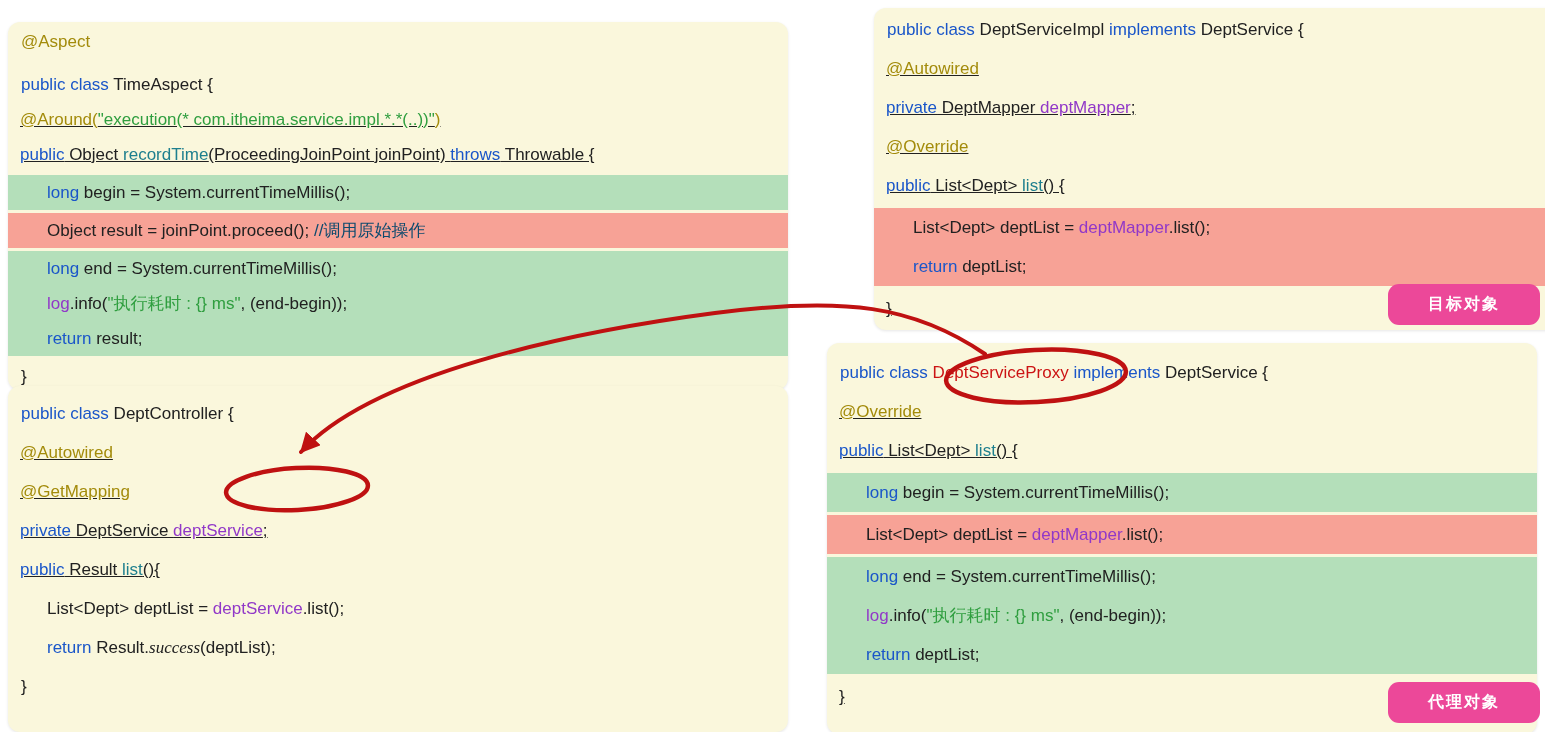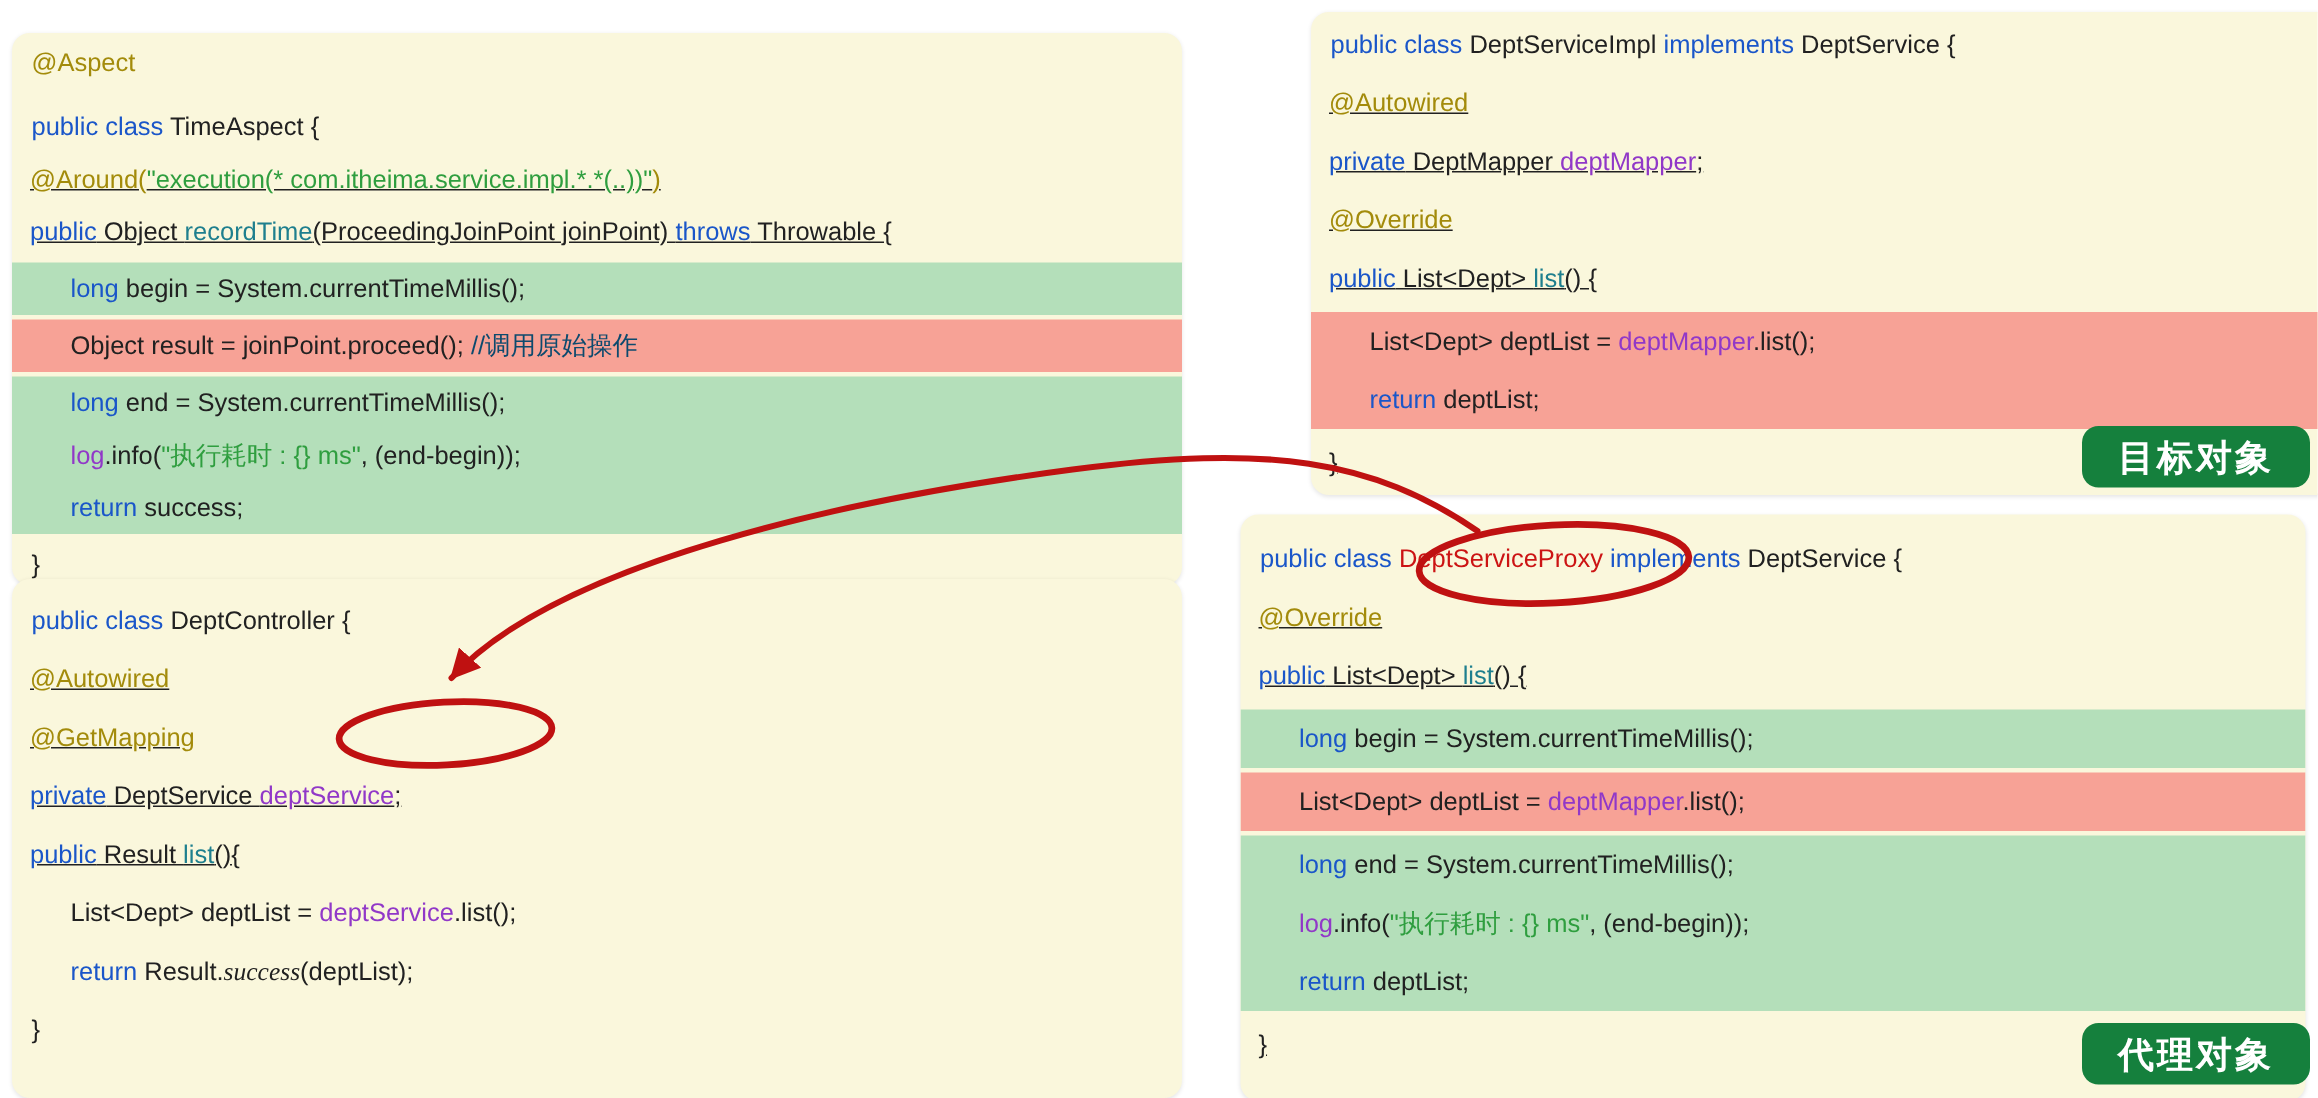--- a/index.html
+++ b/index.html
@@ -42,24 +42,24 @@
   .tk-a{color:#a38b0b;}                 
   .tk-f{color:#9138c8;}                 
   .tk-s{color:#2f9e3f;}                 
   .tk-c{color:#0c4a6e;}                 
   .tk-r{color:#cc1414;}                 
   .tk-i{color:#212121;font-style:italic;font-family:Liberation Serif, serif;}
 
   .badge{
     position:absolute;
     width:152px;height:41px;
-    background:#15803d;
+    background:#ec4899;
     border-radius:11px;
     color:#ffffff;
-    font-size:24px;
+    font-size:16px;
     font-weight:700;
     letter-spacing:2px;
     display:flex;align-items:center;justify-content:center;
     z-index:8;
   }
   #badge-target{left:1388px;top:284px;}
   #badge-proxy {left:1388px;top:682px;}
 
   #annotation-overlay{
     position:absolute;left:0;top:0;width:1545px;height:732px;
@@ -78,21 +78,21 @@
     </div>
     <div class="grp hl-green">
       <div class="line ind2"><span class="tk-k">long</span><span class="tk-t"> begin = System.currentTimeMillis();</span></div>
     </div>
     <div class="grp hl-red">
       <div class="line ind2"><span class="tk-t">Object result = joinPoint.proceed();   </span><span class="tk-c">//调用原始操作</span></div>
     </div>
     <div class="grp hl-green">
       <div class="line ind2"><span class="tk-k">long</span><span class="tk-t"> end = System.currentTimeMillis();</span></div>
       <div class="line ind2"><span class="tk-f">log</span><span class="tk-t">.info(</span><span class="tk-s">"执行耗时 : {} ms"</span><span class="tk-t">, (end-begin));</span></div>
-      <div class="line ind2"><span class="tk-k">return</span><span class="tk-t"> success;</span></div>
+      <div class="line ind2"><span class="tk-k">return</span><span class="tk-t"> result;</span></div>
     </div>
     <div class="grp">
       <div class="line ind0"><span class="tk-t">}</span></div>
     </div>
   </div>
 <div class="panel" id="panel-ctrl">
     <div class="grp">
       <div class="line ind0"><span class="tk-k">public class</span><span class="tk-t"> DeptController {</span></div>
       <div class="line ind1"><span class="tk-a">@Autowired</span></div>
       <div class="line ind1"><span class="tk-a">@GetMapping</span></div>

